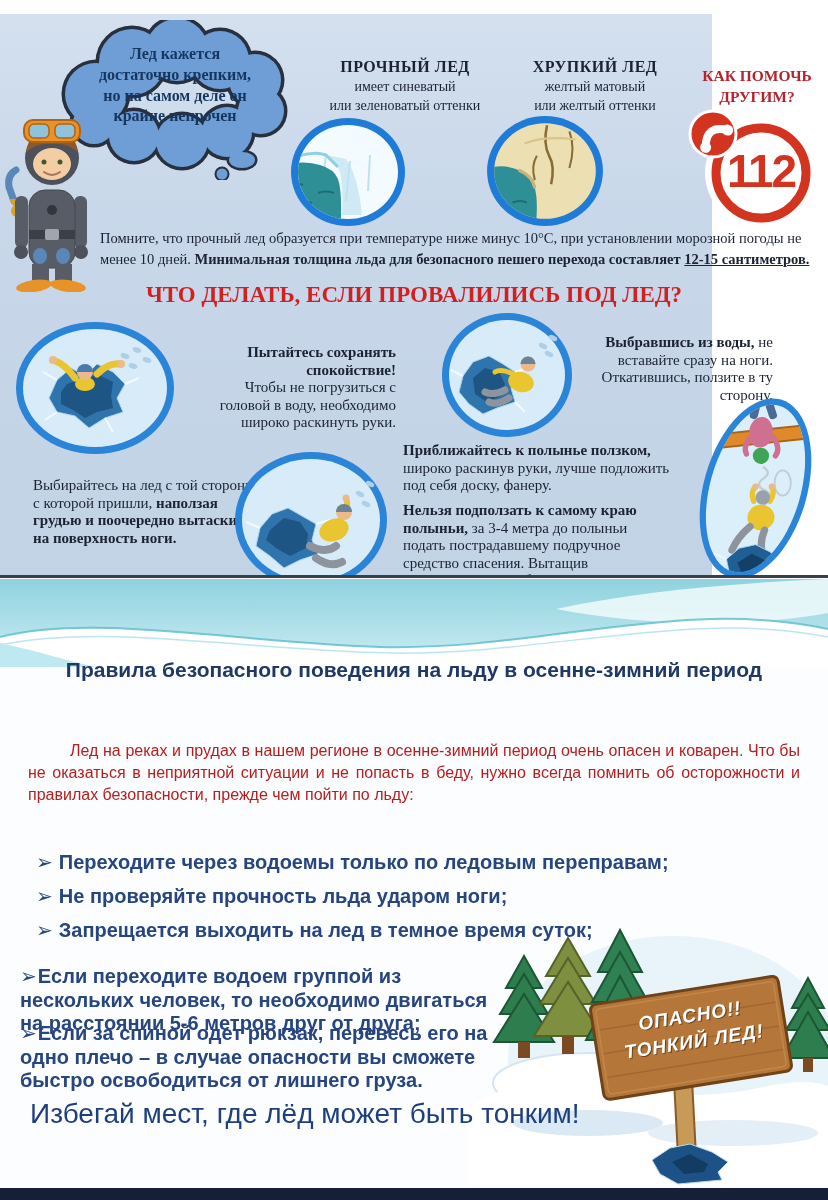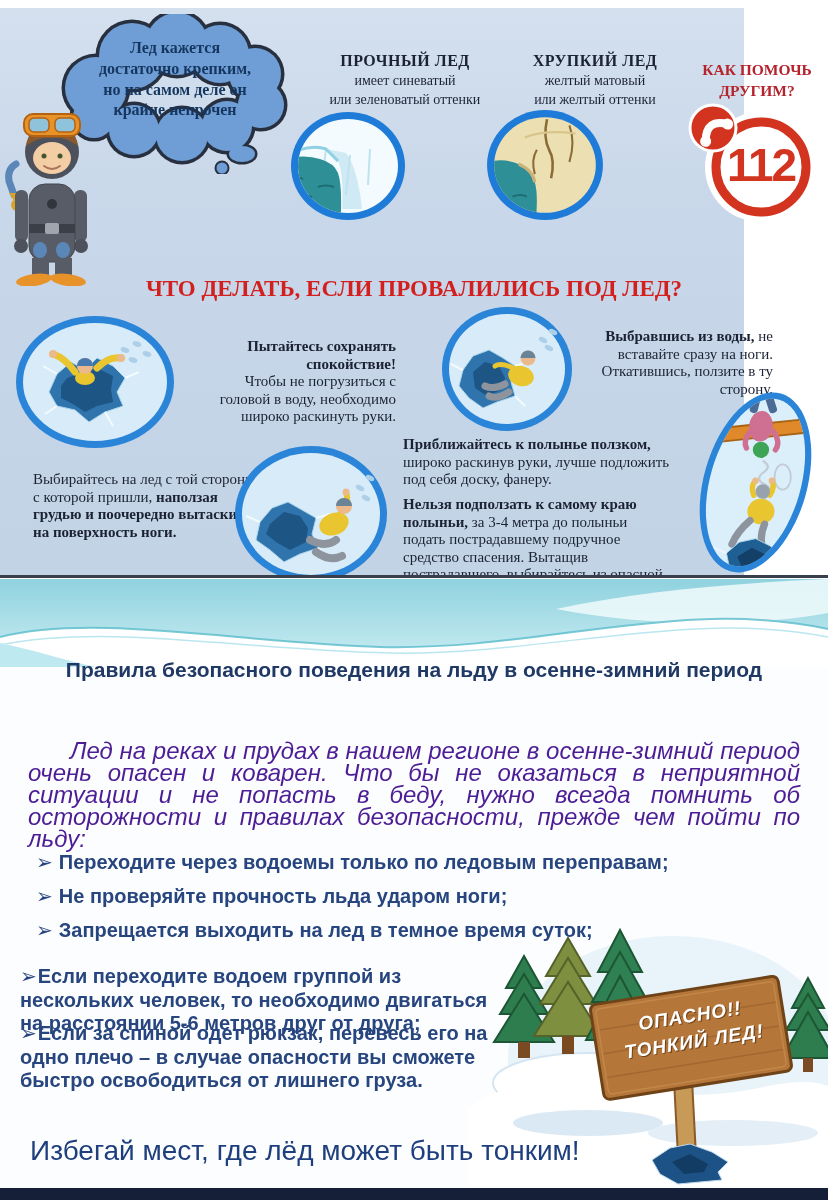--- a/index.html
+++ b/index.html
@@ -1,44 +1,44 @@
 <!DOCTYPE html>
 <html><head>
 <meta charset="utf-8">
 <style>
   html,body{margin:0;padding:0;background:#888;}
   #page{position:relative;width:828px;height:1200px;margin:0 auto;overflow:hidden;
         font-family:"Liberation Serif",serif;background:#fff;}
   .abs{position:absolute;}
 
   
-  #top-poster{position:absolute;left:0;top:8px;width:712px;height:578px;
-    background:linear-gradient(180deg,#d4e0ee 0%,#c8d7e9 35%,#c2d3e6 100%);padding-left:32px;}
+  #top-poster{position:absolute;left:0;top:14px;width:712px;height:578px;
+    background:linear-gradient(180deg,#d4e0ee 0%,#c8d7e9 35%,#c2d3e6 100%);}
   .red-title{color:#c41717;font-weight:bold;text-align:center;}
   .bubble-text{color:#15365f;font-weight:bold;font-size:16px;line-height:1.3;text-align:center;}
   .col-head{color:#1b2233;font-weight:bold;font-size:16px;text-align:center;letter-spacing:.5px;}
   .col-desc{color:#1b2233;font-size:14px;text-align:center;line-height:1.35;}
   .help-title{color:#b5232d;font-weight:bold;font-size:15.5px;text-align:center;line-height:1.35;}
   .note{color:#1b2233;font-size:14.5px;line-height:21px;}
   .tip{color:#1b2233;font-size:15px;line-height:17.5px;}
   .tip b{font-weight:bold;}
   .badge-number{color:#d23420;font-weight:bold;font-size:46px;letter-spacing:-2px;
     font-family:"Liberation Sans",sans-serif;text-align:center;}
 
   
   #bottom-poster{position:absolute;left:0;top:578px;width:828px;height:622px;background:#fcfdfe;}
   #poster-divider{position:absolute;left:0;top:575px;width:828px;height:4px;background:#3a3f4d;}
   .b-title{color:#1f3864;font-family:"Liberation Sans",sans-serif;font-weight:bold;
     font-size:21px;line-height:1.35;text-align:center;}
-  .b-intro{color:#4c1d95;font-family:"Liberation Sans",sans-serif;font-size:24px;
-    line-height:22px;text-align:justify;text-indent:42px;font-style:italic;}
+  .b-intro{color:#b91c1c;font-family:"Liberation Sans",sans-serif;font-size:16px;
+    line-height:22px;text-align:justify;text-indent:42px;}
   .bullet-row{position:absolute;color:#27457e;font-family:"Liberation Sans",sans-serif;
     font-weight:bold;font-size:20px;line-height:23.5px;}
   .bullet-mark{display:inline-block;margin-right:6px;font-weight:normal;}
-  .b-footer{color:#1e3f7d;font-family:"Liberation Sans",sans-serif;font-size:28px;margin-top:37px;}
+  .b-footer{color:#1e3f7d;font-family:"Liberation Sans",sans-serif;font-size:28px;}
   .sign-text{color:#ffffff;font-family:"Liberation Sans",sans-serif;font-weight:bold;
     font-style:italic;font-size:19px;line-height:1.35;text-align:center;letter-spacing:1px;
     text-shadow:1px 1px 0 #6f4318;transform:rotate(-9deg);}
   #bottom-bar{position:absolute;left:0;top:1188px;width:828px;height:12px;background:#161f38;}
 </style>
 </head>
 <body>
 
 <div id="page">
 
@@ -165,20 +165,23 @@
       <circle cx="78" cy="66" r="45" fill="none" stroke="#d23420" stroke-width="9"></circle>
       <circle cx="30" cy="27" r="23" fill="#d23420" stroke="#ffffff" stroke-width="3"></circle>
       <g transform="rotate(-38 30 27)">
         <path d="M16,33 Q30,15 44,33" stroke="#ffffff" stroke-width="8" fill="none" stroke-linecap="round"></path>
         <circle cx="16" cy="33" r="5.5" fill="#ffffff"></circle>
           <circle cx="44" cy="33" r="5.5" fill="#ffffff"></circle>
       </g>
     </svg>
     <div class="abs badge-number" style="left:716px;top:130px;width:90px;">112</div>
 
+    <p class="abs note" style="left:100px;top:214px;width:718px;margin:0;">
+      <span>Помните, что прочный лед образуется при температуре ниже минус 10°С, при установлении морозной погоды не менее 10 дней. </span><b>Минимальная толщина льда для безопасного пешего перехода составляет </b><b style="text-decoration:underline;">12-15 сантиметров.</b>
+    </p>
 
     <h2 class="abs red-title" style="left:0;top:268px;width:828px;margin:0;font-size:23px;color:#d41f1f;">ЧТО ДЕЛАТЬ, ЕСЛИ ПРОВАЛИЛИСЬ ПОД ЛЕД?</h2>
 
     <svg class="abs" style="left:13px;top:306px;" width="164" height="136" viewBox="0 0 164 136">
       <ellipse cx="82" cy="68" rx="79" ry="66" fill="#2a84d8"></ellipse>
       <ellipse cx="82" cy="68" rx="72" ry="59" fill="#d7ecf8"></ellipse>
       <polygon points="44,60 58,48 72,56 84,44 100,52 112,64 104,78 110,92 92,98 76,108 62,96 44,92 36,78" fill="#2f74ad" stroke="#a8d3ea"></polygon>
       <polygon points="54,64 70,58 84,54 100,62 98,76 100,88 84,92 72,98 60,90 48,84 48,72" fill="#1d5584"></polygon>
       <path d="M44,60 L30,52 M112,64 L126,58 M92,98 L100,112 M44,92 L32,100" stroke="#f2fafe" stroke-width="2"></path>
       <path d="M62,58 Q52,44 40,40" stroke="#e9c52f" stroke-width="7" fill="none" stroke-linecap="round"></path>

